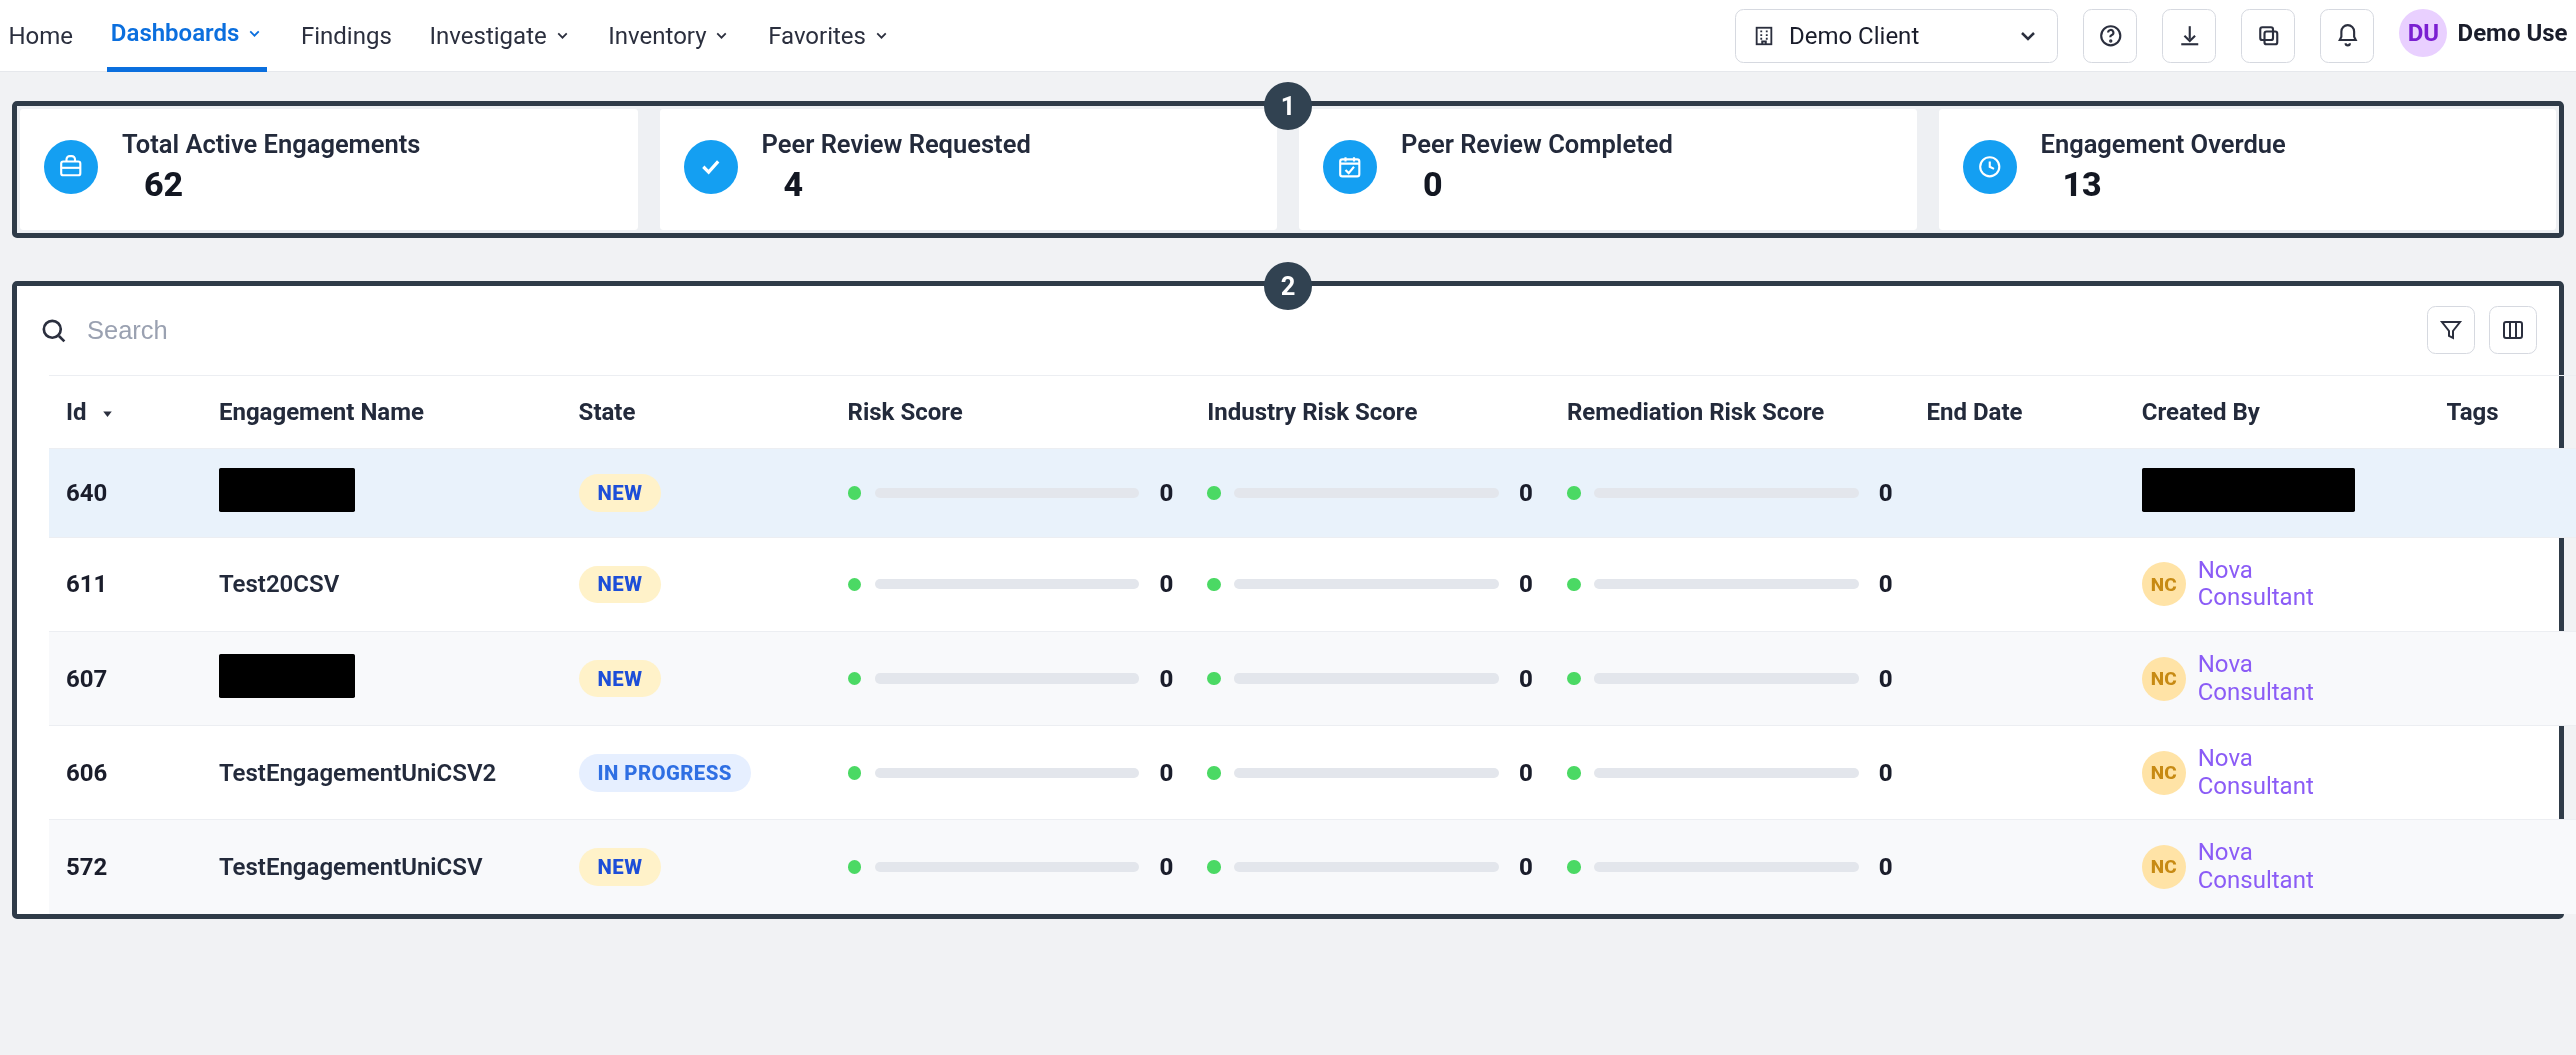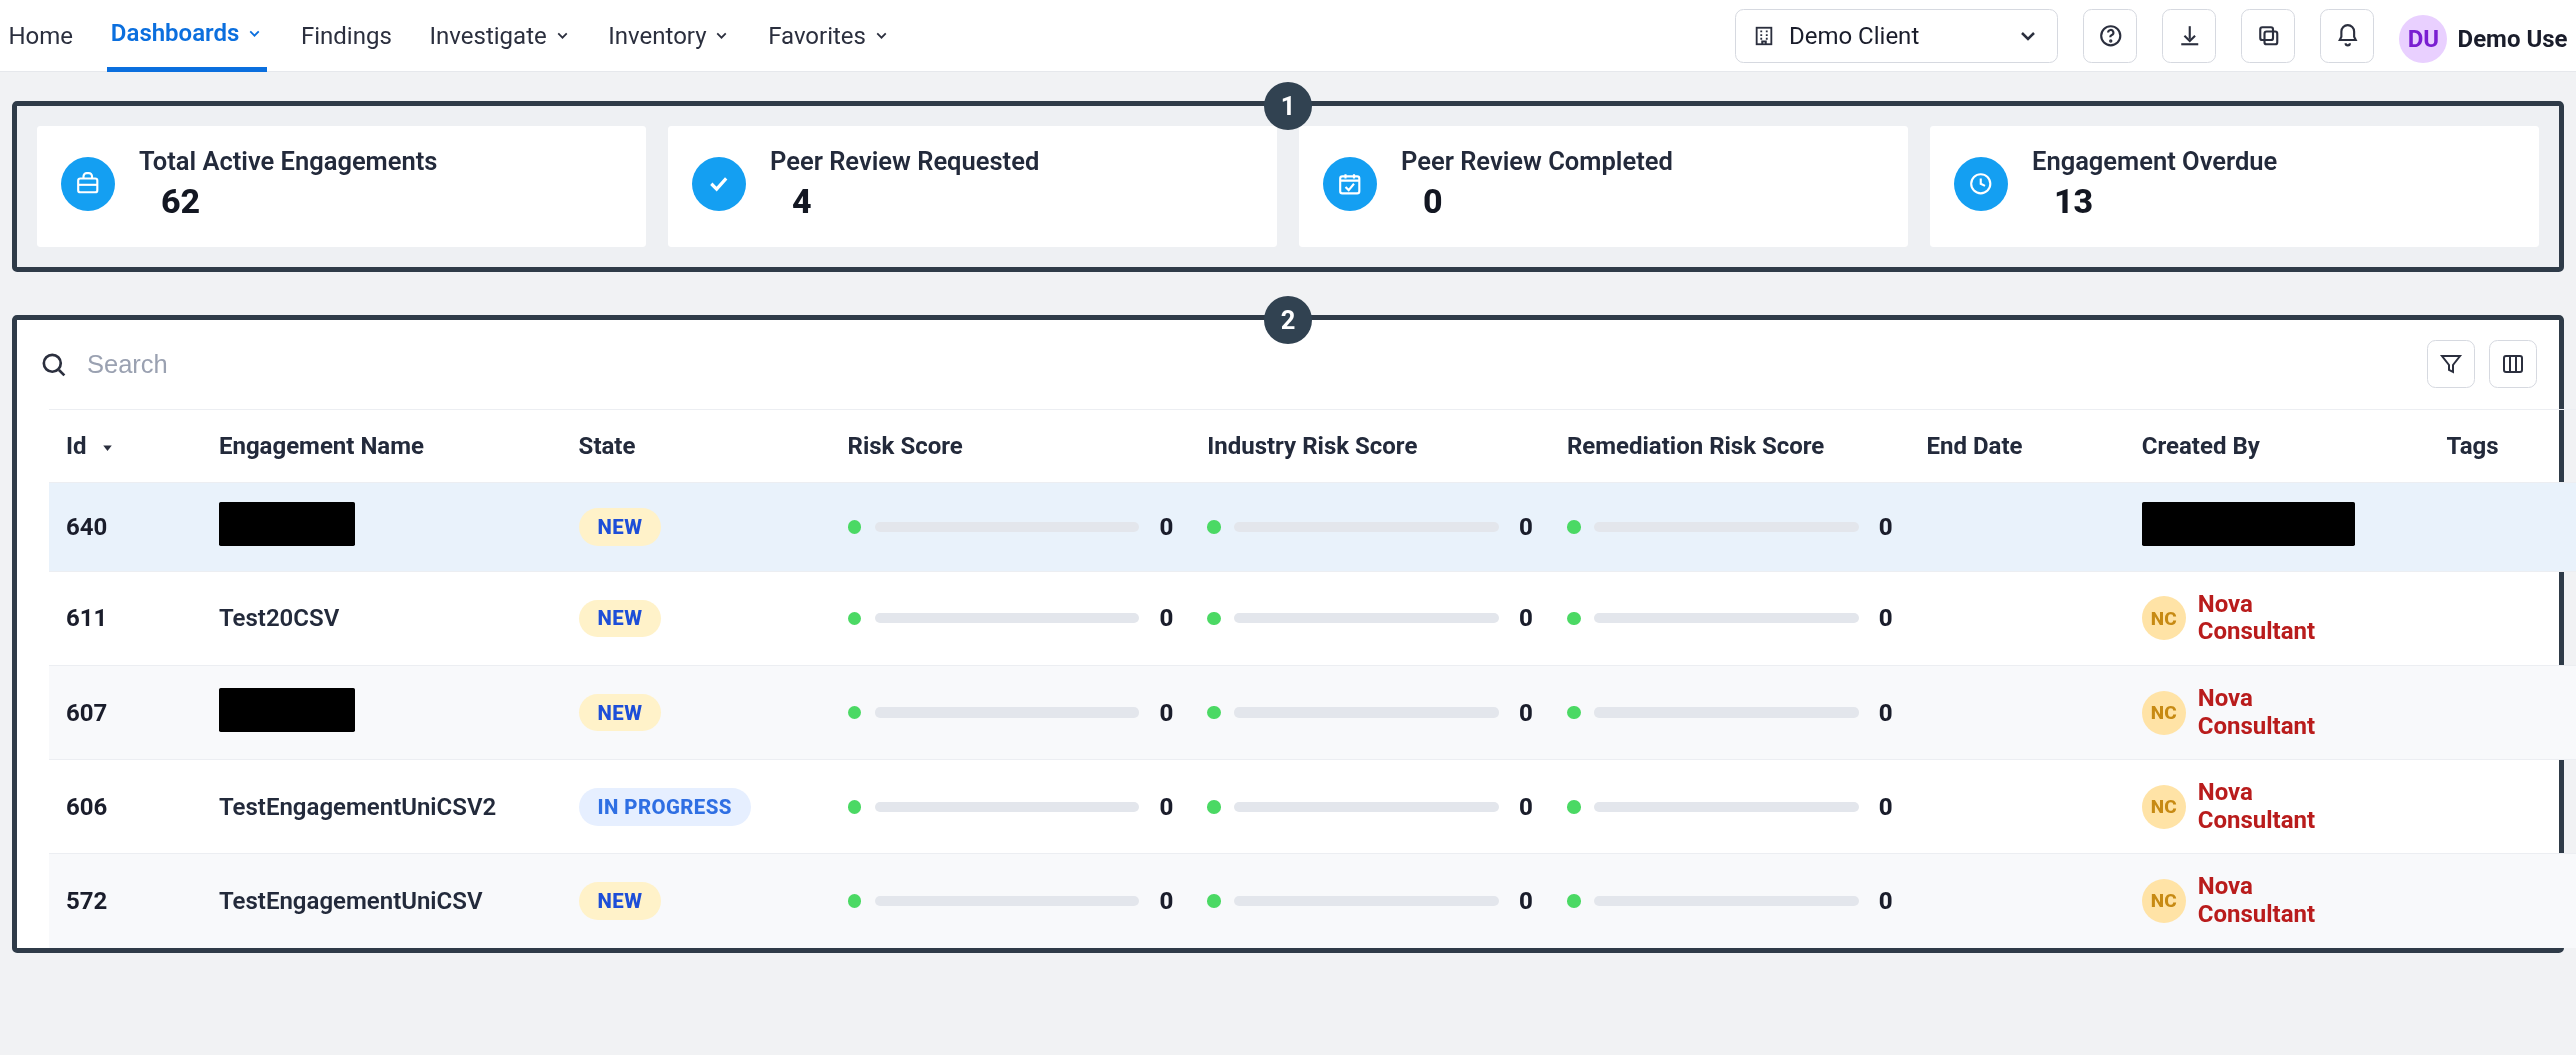--- a/index.html
+++ b/index.html
@@ -22,21 +22,21 @@
   .nav-left { display: flex; align-items: center; gap: 31px; padding-left: 5.1px; }
   .nav-item {
     display: flex; align-items: center;
     padding: 0 3.4px;
     color: #2b2f3e;
     gap: 6.8px;
     height: 72px;
   }
   .nav-item.active { color: #0b6fde; border-bottom: 5.1px solid #0b6fde; font-weight: 600; }
   .chev { width: 17px; height: 17px; }
-  .nav-right { margin-left: auto; display:flex; align-items:flex-end; gap: 25px; }
+  .nav-right { margin-left: auto; display:flex; align-items:flex-start; gap: 25px; }
   .client-select {
     display:flex; align-items:center; gap: 13.6px;
     border: 1.7px solid #d6d9e0; border-radius: 8.5px;
     padding: 8.5px 17px; height: 54px; min-width: 323px;
     background:#fff;
   }
   .client-select .label { flex: 1; color:#1a1d2b; }
   .icon-btn {
     width: 54px; height: 54px; border: 1.7px solid #d6d9e0; border-radius: 8.5px;
     background:#fff; display:flex; align-items:center; justify-content:center;
@@ -53,21 +53,21 @@
   .section-badge {
     position:absolute; left:50%; transform:translateX(-50%);
     width:48px; height:48px; border-radius:50%; background:#314251; color:#fff;
     display:flex; align-items:center; justify-content:center; font-weight:700; font-size:25.5px;
     top:-24px; z-index:2;
   }
 
   .page { padding: 29px 12px 17px 12px; }
 
   .stats-wrap { position:relative; border: 5.1px solid #2f3b48; border-radius: 5.1px; background:#eef0f3; }
-  .stats-row { display:flex; gap: 22px; padding: 20px; }
+  .stats-row { display:flex; gap: 22px; padding: 3px; }
   .stat-card {
     flex:1; background:#ffffff; border-radius: 3.4px; padding: 20.4px 24px 25.5px 24px;
     display:flex; align-items:center; gap: 24px;
   }
   .stat-icon {
     width: 54px; height: 54px; border-radius: 50%; background:#149ff2;
     display:flex; align-items:center; justify-content:center; color:#fff;
   }
   .stat-text .title { color:#232a3b; font-weight:600; font-size:25.5px; }
   .stat-text .val { color:#131722; font-weight:800; font-size:34px; margin-top:5.1px;margin-left:22px; }
@@ -113,21 +113,21 @@
   .score-cell { display:flex; align-items:center; gap: 13.6px; }
   .dot { width:13.6px; height:13.6px; border-radius:50%; background:#4bd964; flex:0 0 auto; }
   .bar { flex:1; height:10.2px; background:#e3e6ec; border-radius:5.1px; }
   .score-val { font-weight:800; color:#1a1d2b; width:20.4px; text-align:right; }
 
   .creator-cell { display:flex; align-items:center; gap: 12px; }
   .creator-avatar {
     width:44px; height:44px; border-radius:50%; background:#ffe3a6; color:#c78a13;
     display:flex; align-items:center; justify-content:center; font-weight:800; font-size:19px;
   }
-  .creator-name { line-height:1.15; font-weight:700; color:#b91c1c; }
+  .creator-name { line-height:1.15; font-weight:400; color:#8b5cf6; }
 
   
   svg { display:block; }
 </style>
 </head>
 <body>
 
 <div class="topnav">
   <div class="nav-left" id="nav-left">
       <div class="nav-item">

